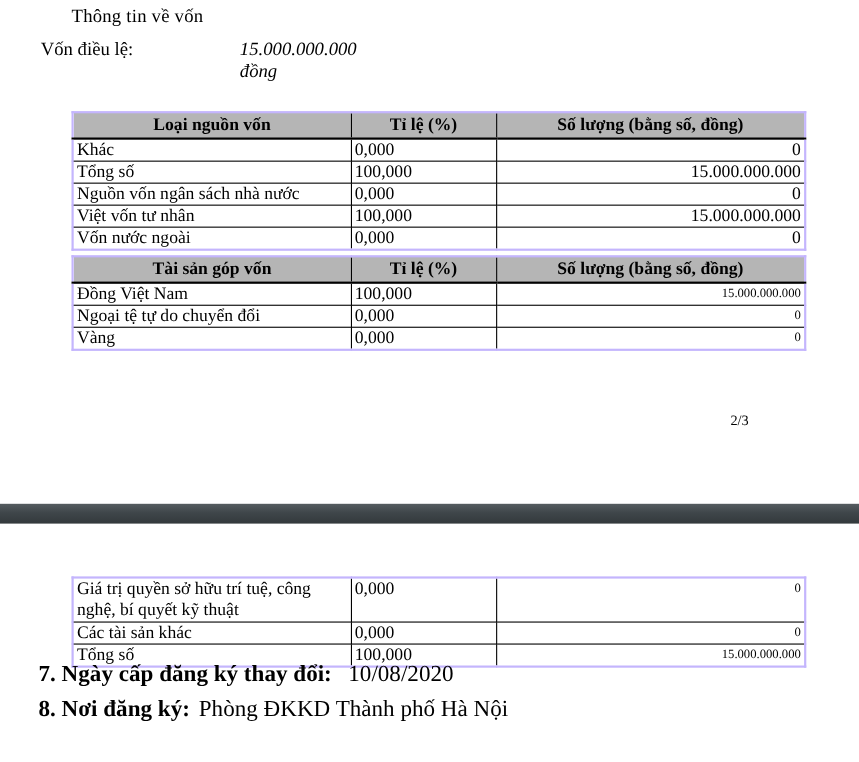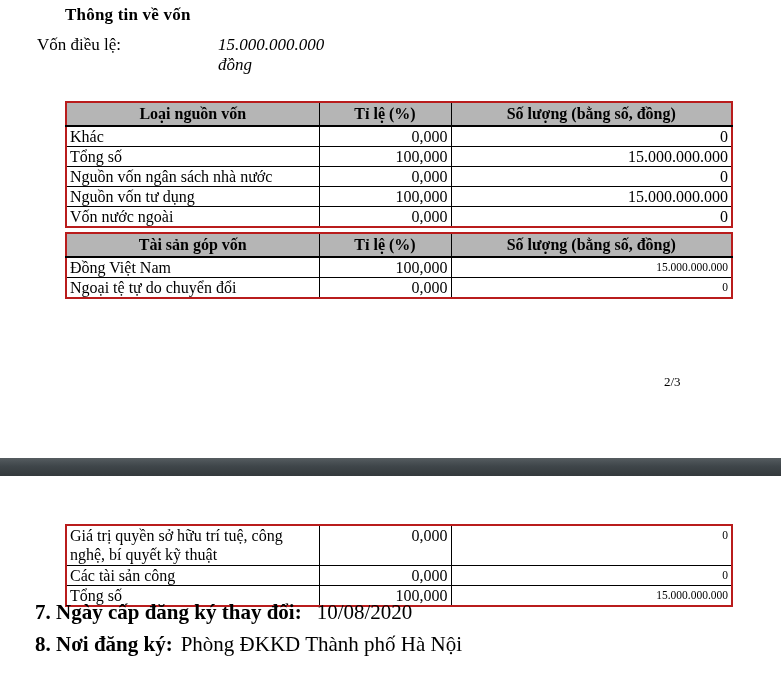--- a/index.html
+++ b/index.html
@@ -6,52 +6,52 @@
   html,body { background:#ffffff; }
   body {
     width:781px; height:693px;
     font-family:"Liberation Serif", serif;
     color:#000;
   }
   .canvas { position:relative; width:781px; height:693px; background:#fff; overflow:hidden; }
 
   .title {
     position:absolute; left:65px; top:5px;
-    font-size:17px; font-weight:bold; letter-spacing:0.2px;
+    font-size:17px; font-weight:normal; letter-spacing:0.2px;
   }
   .charter-label { position:absolute; left:37px; top:35px; font-size:17px; }
   .charter-value {
     position:absolute; left:218px; top:35px;
     font-size:17px; font-style:italic; line-height:20px;
   }
 
   table.vn {
     position:absolute; left:65px;
     width:666px; table-layout:fixed;
     border-collapse:collapse;
     font-size:16px;
     background:#fff;
   }
   table.vn th, table.vn td {
     border:1px solid #000;
     padding:0 3px;
     overflow:hidden;
   }
-  table.vn { border:2px solid #b91c1c; }
+  table.vn { border:2px solid #c4b5fd; }
   table.vn th {
     background:#b5b5b5;
     font-weight:bold; text-align:center;
     height:24px; line-height:22px;
     border-bottom:2px solid #000;
   }
   table.vn td {
     height:20px; line-height:19px; vertical-align:top;
   }
   td.c-label { text-align:left; }
-  td.c-ratio { text-align:right; }
+  td.c-ratio { }
   td.c-amt   { text-align:right; }
   td.amt-sm  { font-size:11.5px; line-height:13px; padding-top:1px; }
   tr.two-line td { height:40px; }
 
   .t1 { top:101px; }
   .t2 { top:232px; }
   .t3 { top:524px; }
 
   .posting {
     position:absolute; left:38px; top:374px;
@@ -108,21 +108,21 @@
         <td class="c-label">Tổng số</td>
         <td class="c-ratio">100,000</td>
         <td class="c-amt">15.000.000.000</td>
       </tr>
       <tr>
         <td class="c-label">Nguồn vốn ngân sách nhà nước</td>
         <td class="c-ratio">0,000</td>
         <td class="c-amt">0</td>
       </tr>
       <tr>
-        <td class="c-label">Nguồn vốn tư dụng</td>
+        <td class="c-label">Việt vốn tư nhân</td>
         <td class="c-ratio">100,000</td>
         <td class="c-amt">15.000.000.000</td>
       </tr>
       <tr>
         <td class="c-label">Vốn nước ngoài</td>
         <td class="c-ratio">0,000</td>
         <td class="c-amt">0</td>
       </tr>
     </tbody>
   </table>
@@ -141,20 +141,25 @@
       </tr>
     </thead>
     <tbody>
       <tr>
         <td class="c-label">Đồng Việt Nam</td>
         <td class="c-ratio">100,000</td>
         <td class="c-amt amt-sm">15.000.000.000</td>
       </tr>
       <tr>
         <td class="c-label">Ngoại tệ tự do chuyển đổi</td>
+        <td class="c-ratio">0,000</td>
+        <td class="c-amt amt-sm">0</td>
+      </tr>
+      <tr>
+        <td class="c-label">Vàng</td>
         <td class="c-ratio">0,000</td>
         <td class="c-amt amt-sm">0</td>
       </tr>
     </tbody>
   </table>
 
   <div class="pagenum">2/3</div>
 
   <div class="separator"></div>
 
@@ -164,21 +169,21 @@
         <col style="width:132px">
         <col style="width:281px">
       </colgroup>
     <tbody>
       <tr class="two-line">
         <td class="c-label">Giá trị quyền sở hữu trí tuệ, công nghệ, bí quyết kỹ thuật</td>
         <td class="c-ratio">0,000</td>
         <td class="c-amt amt-sm">0</td>
       </tr>
       <tr>
-        <td class="c-label">Các tài sản công</td>
+        <td class="c-label">Các tài sản khác</td>
         <td class="c-ratio">0,000</td>
         <td class="c-amt amt-sm">0</td>
       </tr>
       <tr>
         <td class="c-label">Tổng số</td>
         <td class="c-ratio">100,000</td>
         <td class="c-amt amt-sm">15.000.000.000</td>
       </tr>
     </tbody>
   </table>

